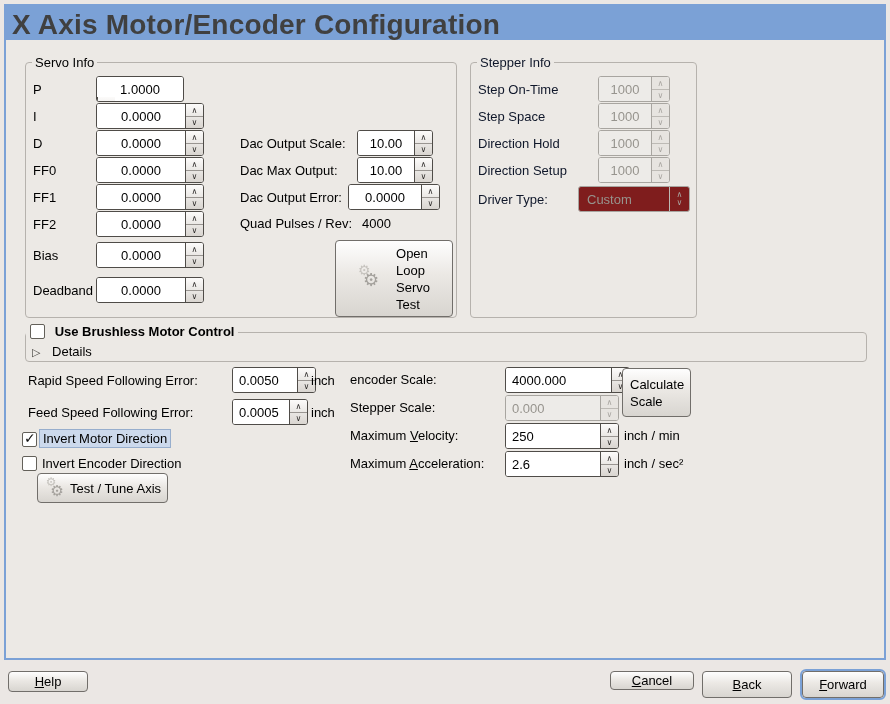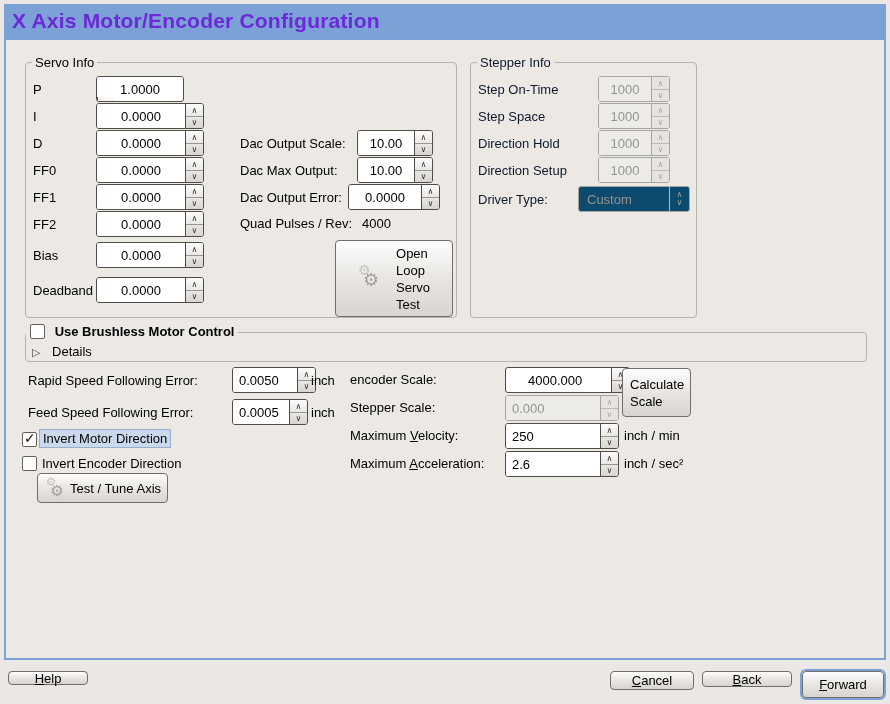--- a/index.html
+++ b/index.html
@@ -15,21 +15,21 @@
   .win {
     position:absolute; left:4px; top:4px; width:882px; height:656px;
     border:2px solid #7ba1d6; background:#ece9e5;
   }
   .header {
     position:absolute; left:4px; top:4px; width:882px; height:36px;
     background:#7ba1d6;
   }
   .title {
     position:absolute; left:12px; top:9px;
-    font-size:21px; font-weight:bold; color:#6d28d9; letter-spacing:0.2px;
+    font-size:28px; font-weight:bold; color:#404040; letter-spacing:0.2px;
   }
 
   
   .gtkframe { position:absolute; border:1px solid #b6b2ad; border-radius:4px; }
   .frame-label { position:absolute; background:#ece9e5; padding:0 3px; white-space:nowrap; }
   .dim { color:#0f172a; }
 
   
   .lbl { position:absolute; white-space:nowrap; }
   .bold { font-weight:bold; }
@@ -94,21 +94,21 @@
     font-size:14px; color:#c6c3be;
   }
   .gears::after {
     content:"⚙"; position:absolute; left:5px; top:4px;
     font-size:18px; color:#a4a19c;
   }
 
   
   .combo {
     position:absolute; display:flex; height:26px;
-    border:1px solid #a8a5a0; border-radius:3px; background:#0c4a6e;
+    border:1px solid #a8a5a0; border-radius:3px; background:#7f1d1d;
   }
   .combo .combo-text { flex:1; padding:5px 8px 0 8px; color:#97948e; white-space:nowrap; }
   .combo .combo-arrows { width:20px; border-left:1px solid #bdbab5; padding-top:4px; }
   .combo .combo-arrows::before { content:"∧"; display:block; text-align:center; font-size:8px; line-height:8px; color:#a8a5a0; }
   .combo .combo-arrows::after  { content:"∨"; display:block; text-align:center; font-size:8px; line-height:8px; color:#a8a5a0; }
 </style>
 </head>
 <body>
 
 <div class="win"></div>
@@ -288,21 +288,21 @@
 <div class="spinbox" style="left:232px;top:399px;width:76px;">
   <div class="entry">0.0005</div>
   <div class="btns">
       <div class="sb up"></div>
       <div class="sb dn"></div>
     </div>
 </div>
 <div class="lbl" style="left:311px;top:405px;">inch</div>
 
 <div class="lbl" style="left:350px;top:372px;">encoder Scale:</div>
-<div class="spinbox" style="left:505px;top:367px;width:125px;padding-left:16px;">
+<div class="spinbox" style="left:505px;top:367px;width:125px;">
   <div class="entry">4000.000</div>
   <div class="btns">
       <div class="sb up"></div>
       <div class="sb dn"></div>
     </div>
 </div>
 <div class="btn prelines" style="left:622px;top:368px;width:69px;height:49px;justify-content:flex-start;text-align:left;padding-left:7px;line-height:17px;">Calculate
 Scale</div>
 
 <div class="lbl" style="left:350px;top:400px;">Stepper Scale:</div>
@@ -338,24 +338,24 @@
 <div class="hl-label" style="left:39px;top:429px;">Invert Motor Direction</div>
 
 <div class="checkbox" style="left:22px;top:456px;"></div>
 <div class="lbl" style="left:42px;top:456px;">Invert Encoder Direction</div>
 
 <div class="btn" style="left:37px;top:473px;width:131px;height:30px;">
   <span class="gears" style="width:22px;height:24px;transform:scale(0.85);"></span>
   <span style="margin-left:4px;">Test / Tune Axis</span>
 </div>
 
-<div class="btn" style="left:8px;top:671px;width:80px;height:14px;">
+<div class="btn" style="left:8px;top:671px;width:80px;height:21px;">
   <span><span class="u">H</span><span>elp</span></span>
 </div>
 <div class="btn" style="left:610px;top:671px;width:84px;height:19px;">
   <span><span class="u">C</span><span>ancel</span></span>
 </div>
-<div class="btn" style="left:702px;top:671px;width:90px;height:16px;">
+<div class="btn" style="left:702px;top:671px;width:90px;height:27px;">
   <span><span class="u">B</span><span>ack</span></span>
 </div>
 <div class="btn focus" style="left:802px;top:671px;width:82px;height:27px;">
   <span><span class="u">F</span><span>orward</span></span>
 </div>
 
 </body></html>

